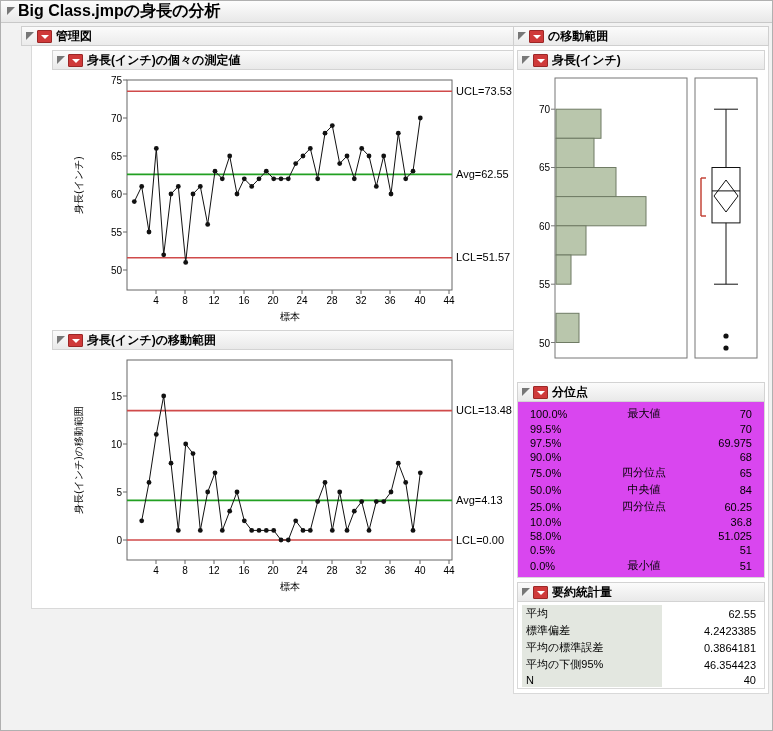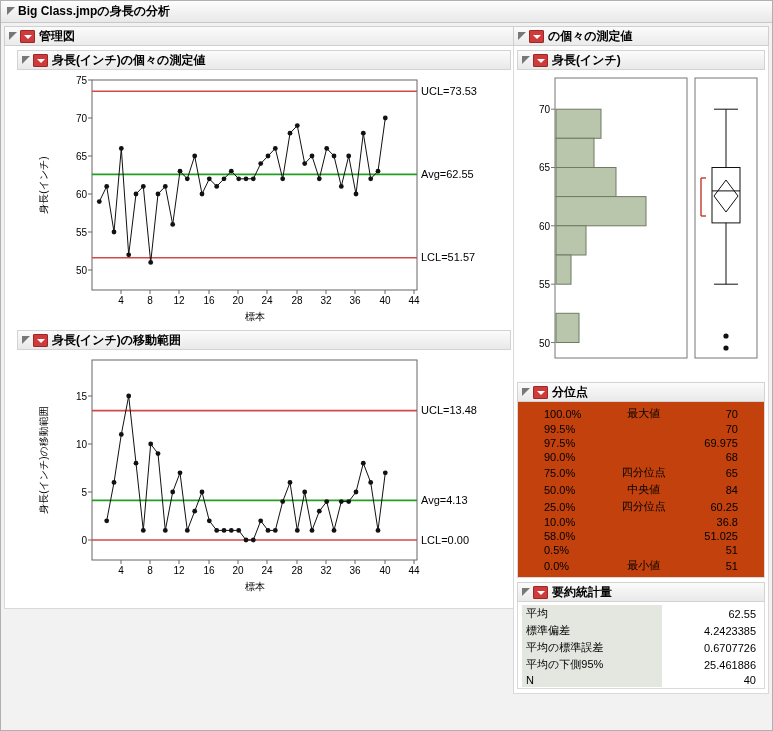--- a/index.html
+++ b/index.html
@@ -24,21 +24,21 @@
     box-sizing: border-box;
   }
   .titlebar {
     height: 22px;
     background: linear-gradient(#fdfdfd, #e8e8e8);
     border-bottom: 1px solid #c8c8c8;
     display: flex;
     align-items: center;
     padding-left: 6px;
     font-weight: bold;
-    font-size: 12px;
+    font-size: 16px;
     box-sizing: border-box;
   }
   .tri-diag {
     display: inline-block;
     width: 9px; height: 9px;
     position: relative;
     margin-right: 2px;
   }
   .tri-diag::before {
     content: "";
@@ -78,21 +78,21 @@
     border: 1px solid #cfcfcf;
     height: 20px;
   }
   .inner-head {
     background: linear-gradient(#fbfbfb, #e9e9e9);
     border: 1px solid #d3d3d3;
     height: 20px;
   }
   .left-col {
     position: absolute;
-    left: 3px;
+    left: 20px;
     top: 25px;
     width: 511px;
     text-align: center;
   }
   .right-col {
     position: absolute;
     left: 512px;
     top: 25px;
     width: 256px;
   }
@@ -135,21 +135,21 @@
   </div>
 
   <div class="left-col">
 
     <div class="panel-head outer-head">
       <span class="tri-diag"></span>
       <span class="redtri"></span>
       <span>管理図</span>
     </div>
 
-    <div class="panel-body" style="padding:4px 3px 6px 12px;">
+    <div class="panel-body" style="padding:4px 3px 6px 20px;margin-left:10px;">
 
       <div class="panel-head inner-head">
         <span class="tri-diag"></span>
         <span class="redtri"></span>
         <span>身長(インチ)の個々の測定値</span>
       </div>
 
       <div class="chart-wrap">
         <svg width="497" height="256" viewBox="0 0 497 256">
 
@@ -357,21 +357,21 @@
       </div>
 
     </div>
   </div>
 
   <div class="right-col">
 
     <div class="panel-head outer-head">
       <span class="tri-diag"></span>
       <span class="redtri"></span>
-      <span>の個々の測定値</span>
+      <span>の移動範囲</span>
     </div>
 
     <div class="panel-body" style="padding:4px 3px 4px 3px;">
 
       <div class="panel-head inner-head">
         <span class="tri-diag"></span>
         <span class="redtri"></span>
         <span>身長(インチ)</span>
       </div>
 
@@ -440,21 +440,21 @@
             <line x1="184" y1="146" x2="189" y2="146"></line>
           </g>
         </svg>
       </div>
 
       <div class="panel-head inner-head" style="margin-top:12px;">
         <span class="tri-diag"></span>
         <span class="redtri"></span>
         <span>分位点</span>
       </div>
-      <div style="border:1px solid #d9d9d9;border-top:none;background:#c2410c;padding:3px 22px;">
+      <div style="border:1px solid #d9d9d9;border-top:none;background:#d946ef;padding:3px 8px;">
         <table class="stat">
           <tbody>
             <tr>
               <td class="lbl-col">100.0%</td>
               <td class="mid-col">最大値</td>
               <td class="val-col">70</td>
             </tr>
             <tr>
               <td class="lbl-col">99.5%</td>
               <td class="mid-col"></td>
@@ -520,25 +520,25 @@
             <tr>
               <td class="sum-lbl">平均</td>
               <td class="val-col">62.55</td>
             </tr>
             <tr>
               <td class="sum-lbl">標準偏差</td>
               <td class="val-col">4.2423385</td>
             </tr>
             <tr>
               <td class="sum-lbl">平均の標準誤差</td>
-              <td class="val-col">0.6707726</td>
+              <td class="val-col">0.3864181</td>
             </tr>
             <tr>
               <td class="sum-lbl">平均の下側95%</td>
-              <td class="val-col">25.461886</td>
+              <td class="val-col">46.354423</td>
             </tr>
             <tr>
               <td class="sum-lbl">N</td>
               <td class="val-col">40</td>
             </tr>
           </tbody>
         </table>
       </div>
 
     </div>

